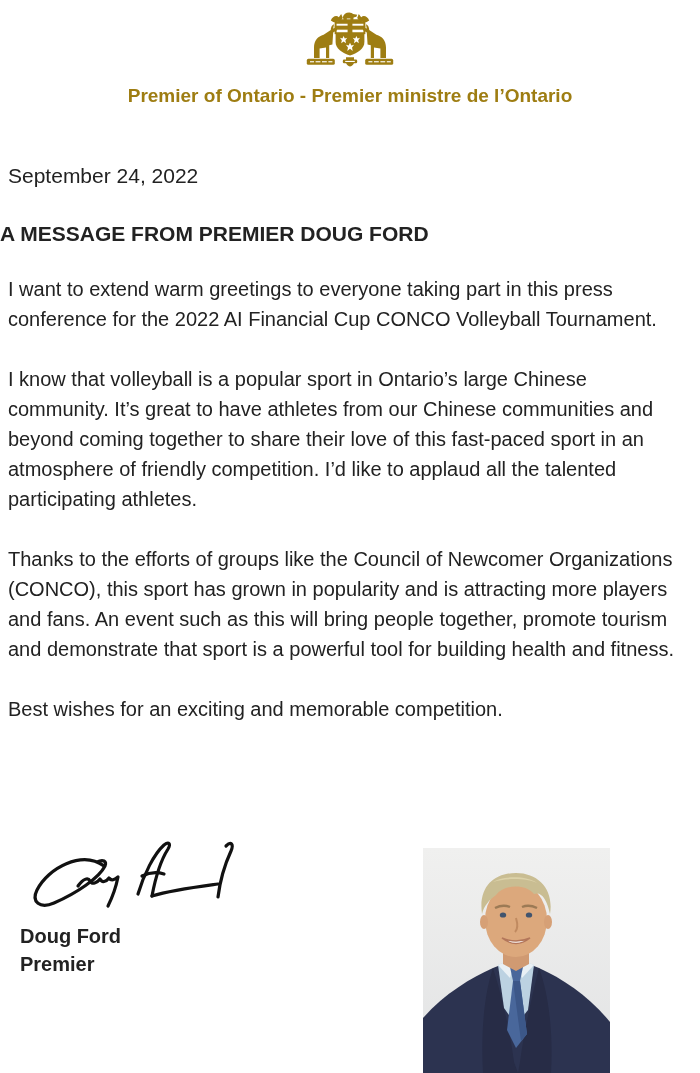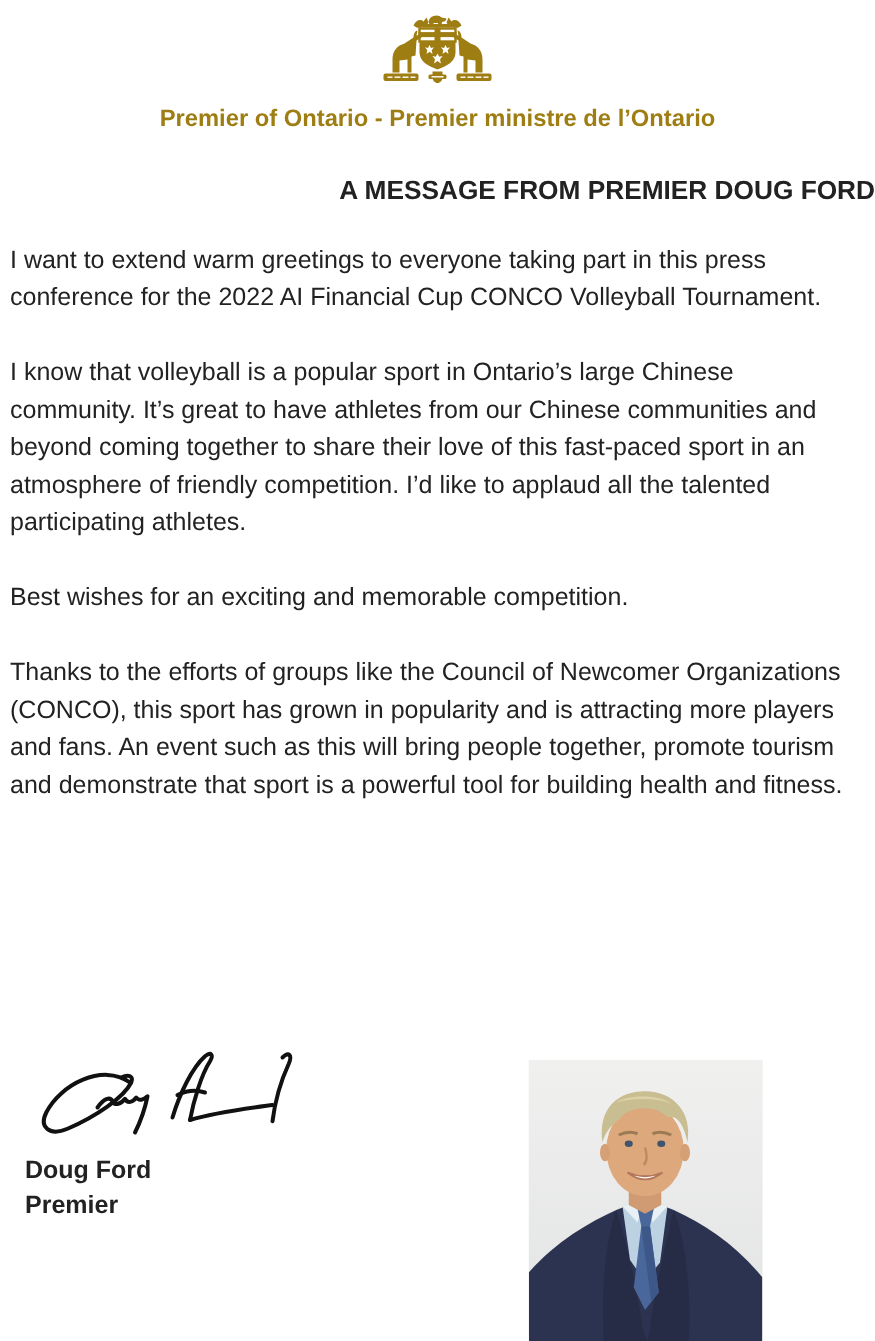--- a/index.html
+++ b/index.html
@@ -39,21 +39,21 @@
     margin-top:9px;
   }
   
   .date{
     font-size:21px;
     margin:57px 8px 0;
   }
   .title{
     font-size:21px;
     font-weight:bold;
-    text-align:right;
+    text-align:left;
     margin:34px 0 0;
   }
   .body-copy{ padding:0 8px; }
   .body-copy p{
     font-size:20px;
     line-height:30px;
     margin:30px 0 0;
     max-width:688px;
   }
   .body-copy p:first-child{ margin-top:28px; }
@@ -127,28 +127,29 @@
             <rect x="95" y="66" width="6" height="1.4"></rect>
             <rect x="103" y="66" width="6" height="1.4"></rect>
             <rect x="111" y="66" width="5" height="1.4"></rect>
           <rect x="59" y="65.6" width="12" height="1.4"></rect>
         </g>
       </g>
     </svg>
     <div class="tagline">Premier of Ontario - Premier ministre de l’Ontario</div>
   </div>
 
+  <div class="date">September 24, 2022</div>
 
   <div class="title">A MESSAGE FROM PREMIER DOUG FORD</div>
 
   <div class="body-copy">
     <p>I want to extend warm greetings to everyone taking part in this press conference for the 2022 AI Financial Cup CONCO Volleyball Tournament.</p>
     <p>I know that volleyball is a popular sport in Ontario’s large Chinese community. It’s great to have athletes from our Chinese communities and beyond coming together to share their love of this fast-paced sport in an atmosphere of friendly competition. I’d like to applaud all the talented participating athletes.</p>
+    <p>Thanks to the efforts of groups like the Council of Newcomer Organizations (CONCO), this sport has grown in popularity and is attracting more players and fans. An event such as this will bring people together, promote tourism and demonstrate that sport is a powerful tool for building health and fitness.</p>
     <p>Best wishes for an exciting and memorable competition.</p>
-    <p>Thanks to the efforts of groups like the Council of Newcomer Organizations (CONCO), this sport has grown in popularity and is attracting more players and fans. An event such as this will bring people together, promote tourism and demonstrate that sport is a powerful tool for building health and fitness.</p>
   </div>
 
   <div class="sig-block">
     <svg class="sig-scrawl" width="250" height="86" viewBox="0 0 250 86" aria-hidden="true">
       <g fill="none" stroke="#111111" stroke-width="3.2" stroke-linecap="round" stroke-linejoin="round">
         <path d="M84 30 C62 14 28 32 17 54 C11 66 20 73 34 67 C57 57 79 42 85 30 C87 25 83 23 77 26"></path>
         <path d="M58 50 C63 43 68 41 70 45 C72 49 77 47 80 43 C82 47 86 46 89 42 C91 45 95 44 98 41 C96 51 93 60 88 70"></path>
         <path d="M118 58 C124 38 134 18 144 9 C149 5 151 8 148 13 C141 24 135 44 132 60"></path>
         <path d="M122 40 C130 36 138 36 144 38"></path>
         <path d="M132 60 C152 54 176 51 198 48"></path>

